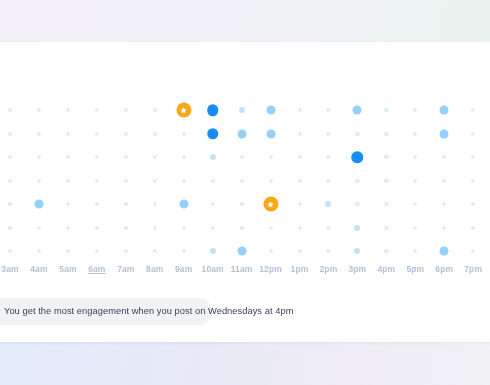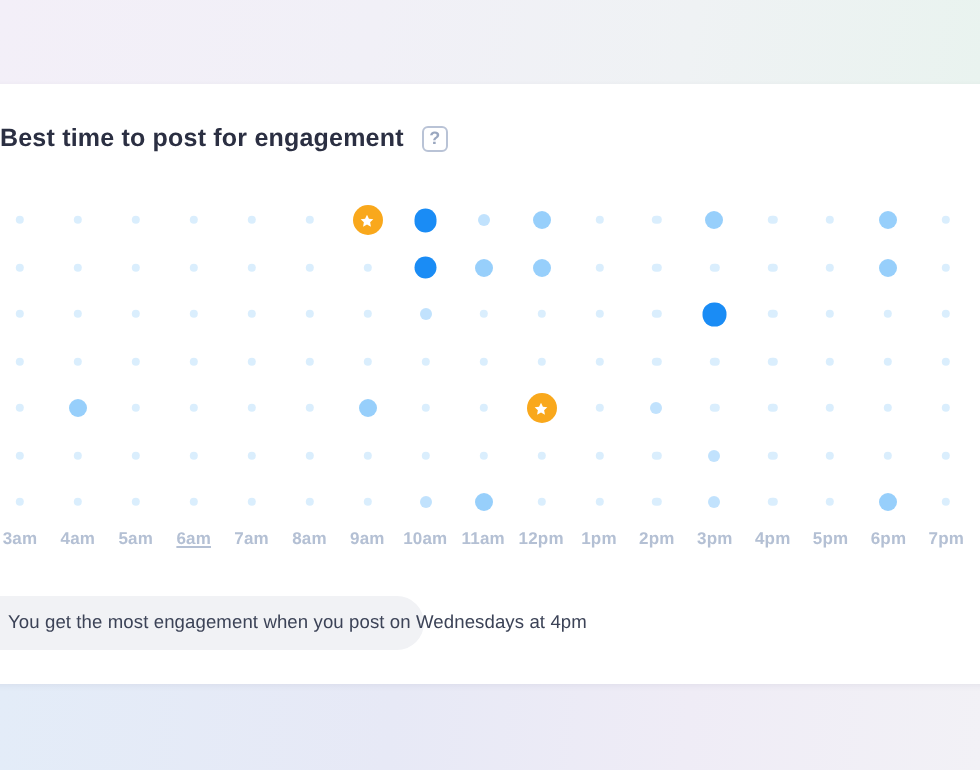--- a/index.html
+++ b/index.html
@@ -146,24 +146,20 @@
 </head>
 <body>
 
 <div id="app">
 
   <div class="band band-top"></div>
   <div class="band band-bottom"></div>
 
   <div class="card">
 
-    <div class="card-header">
-      <div class="card-title">Best time to post for engagement</div>
-      <div class="help-icon">?</div>
-    </div>
 
     <div class="grid-wrap">
       <div class="grid" id="dot-grid">
           <div class="cell" style="left: 34px; top: 10px; width: 4.2px; height: 4.2px; background: rgb(168, 215, 251); opacity: 0.42;"></div>
           <div class="cell" style="left: 62.95px; top: 10px; width: 4.2px; height: 4.2px; background: rgb(168, 215, 251); opacity: 0.42;"></div>
           <div class="cell" style="left: 91.9px; top: 10px; width: 4.2px; height: 4.2px; background: rgb(168, 215, 251); opacity: 0.42;"></div>
           <div class="cell" style="left: 120.85px; top: 10px; width: 4.2px; height: 4.2px; background: rgb(168, 215, 251); opacity: 0.42;"></div>
           <div class="cell" style="left: 149.8px; top: 10px; width: 4.2px; height: 4.2px; background: rgb(168, 215, 251); opacity: 0.42;"></div>
           <div class="cell" style="left: 178.75px; top: 10px; width: 4.2px; height: 4.2px; background: rgb(168, 215, 251); opacity: 0.42;"></div>
           <div class="cell star" style="left: 207.7px; top: 10px; width: 15px; height: 15px; background: rgb(249, 168, 28);">

